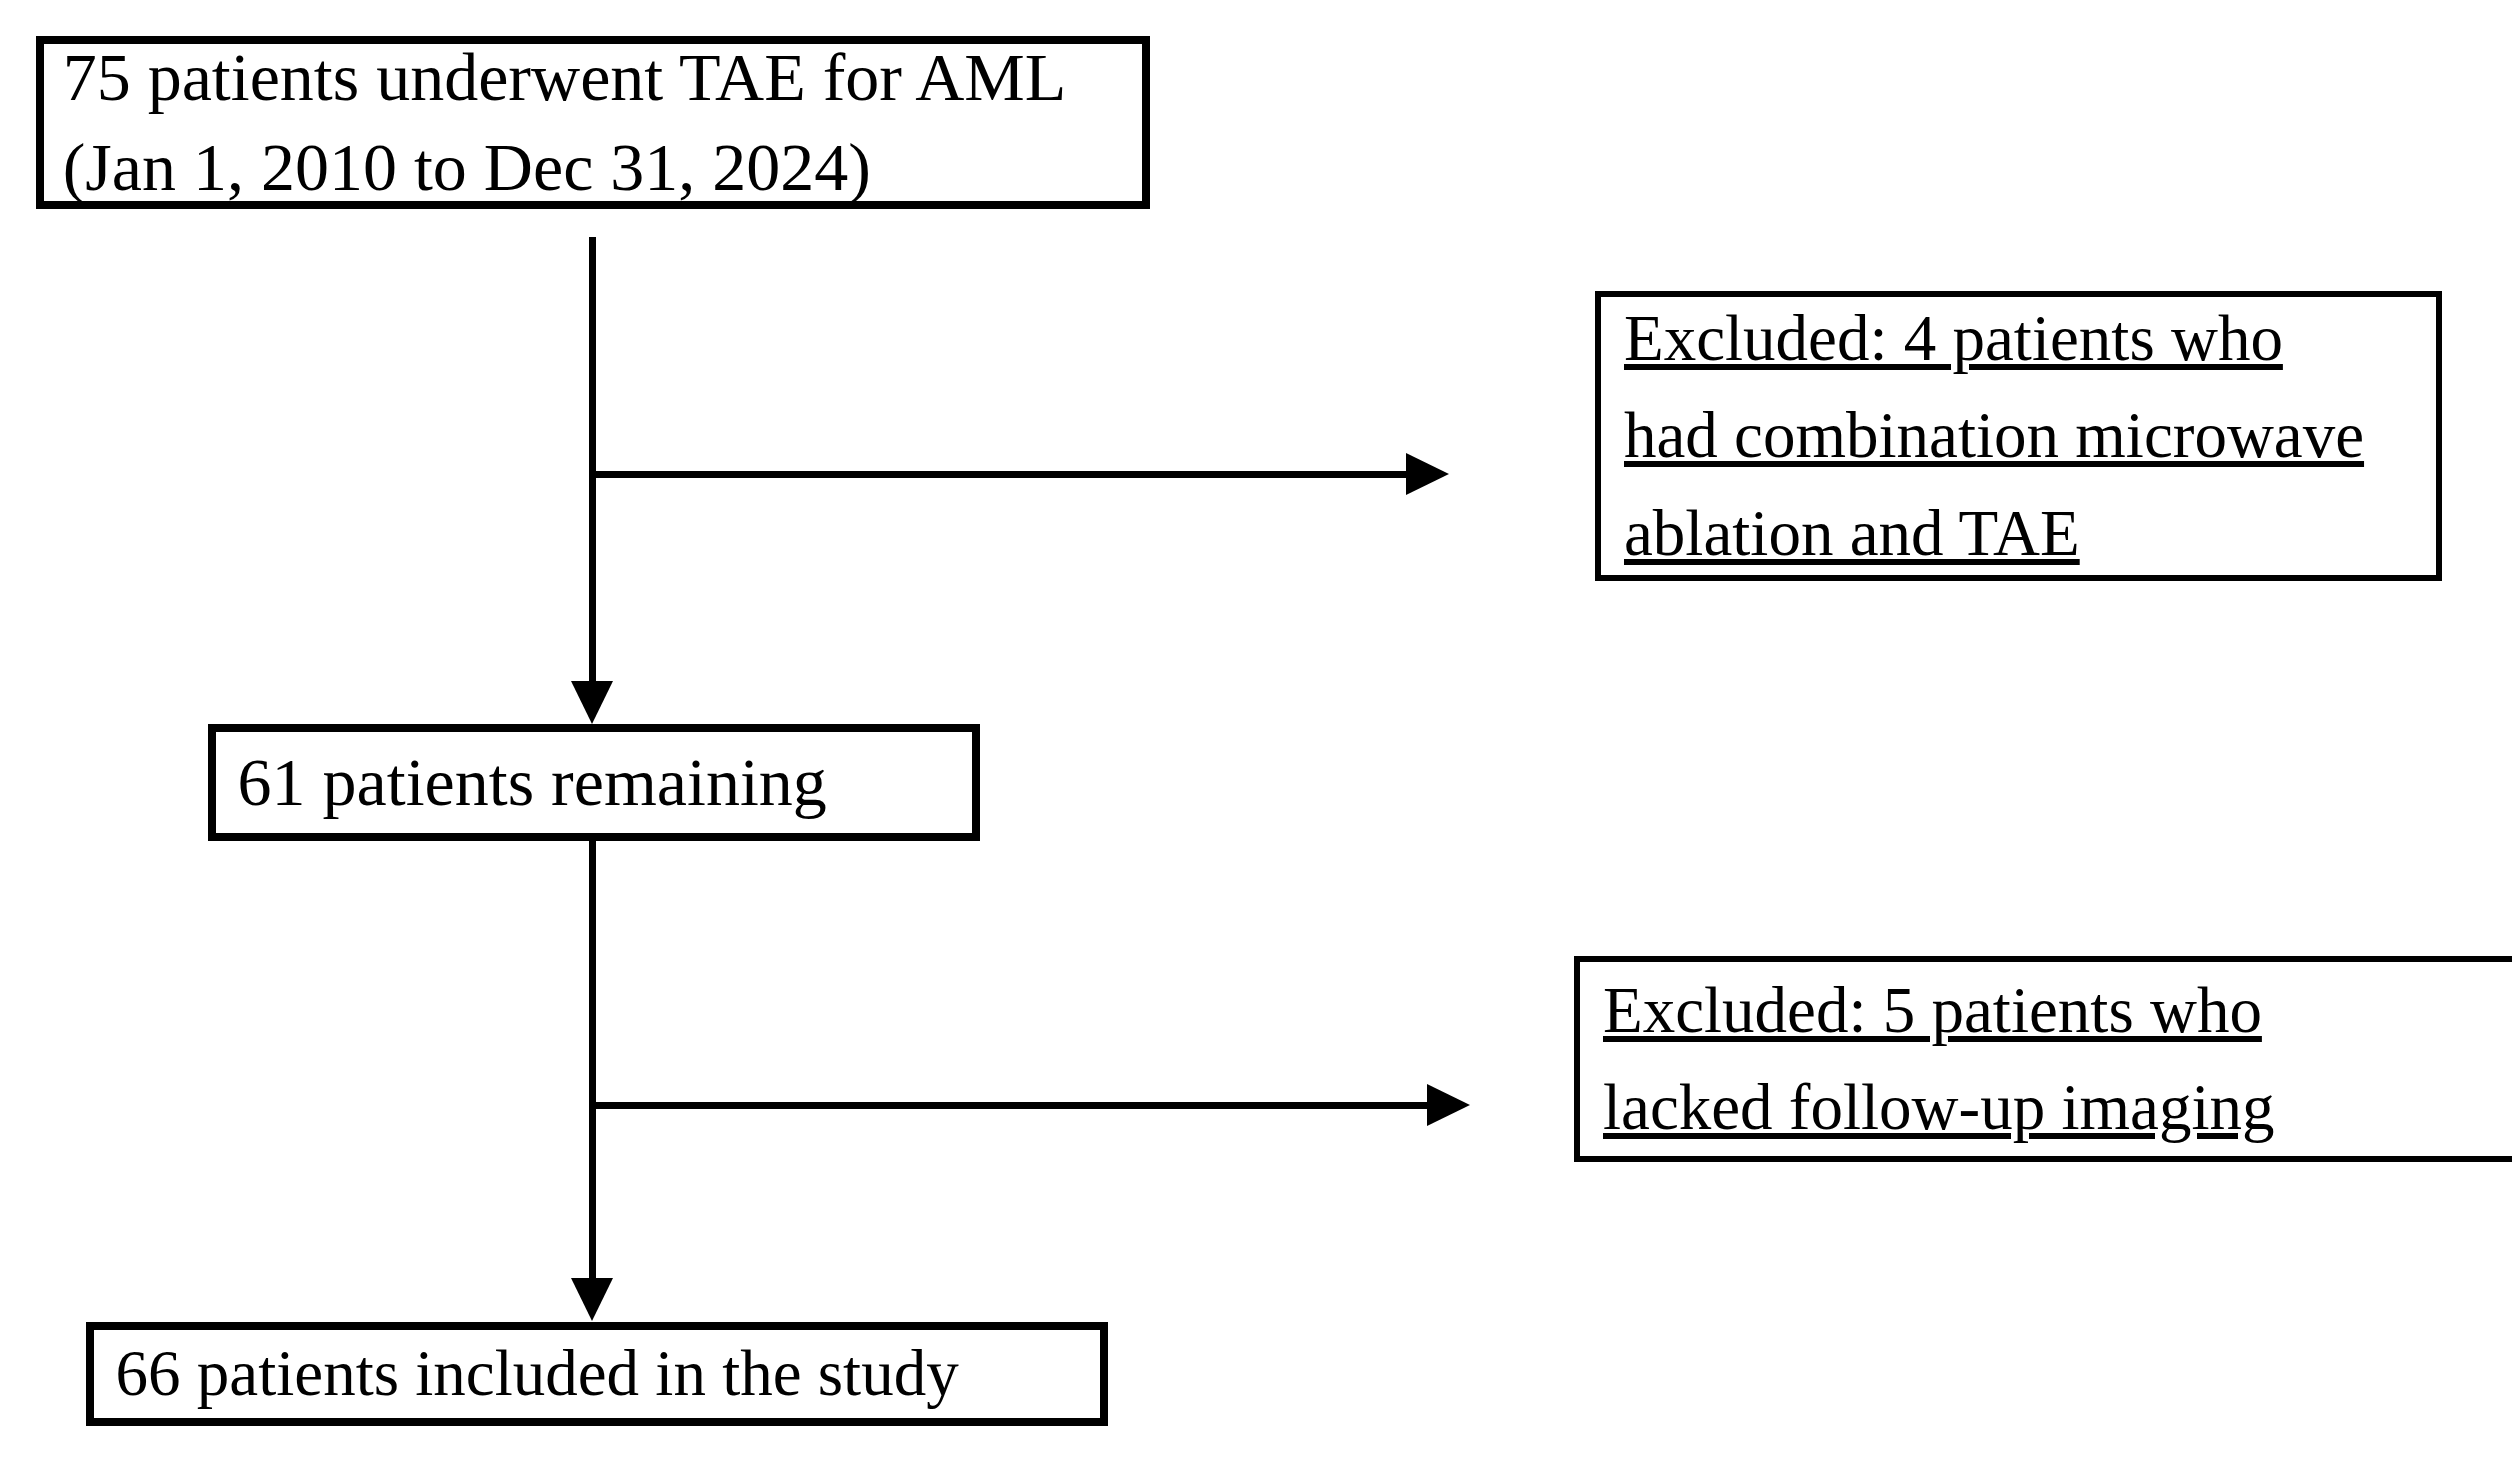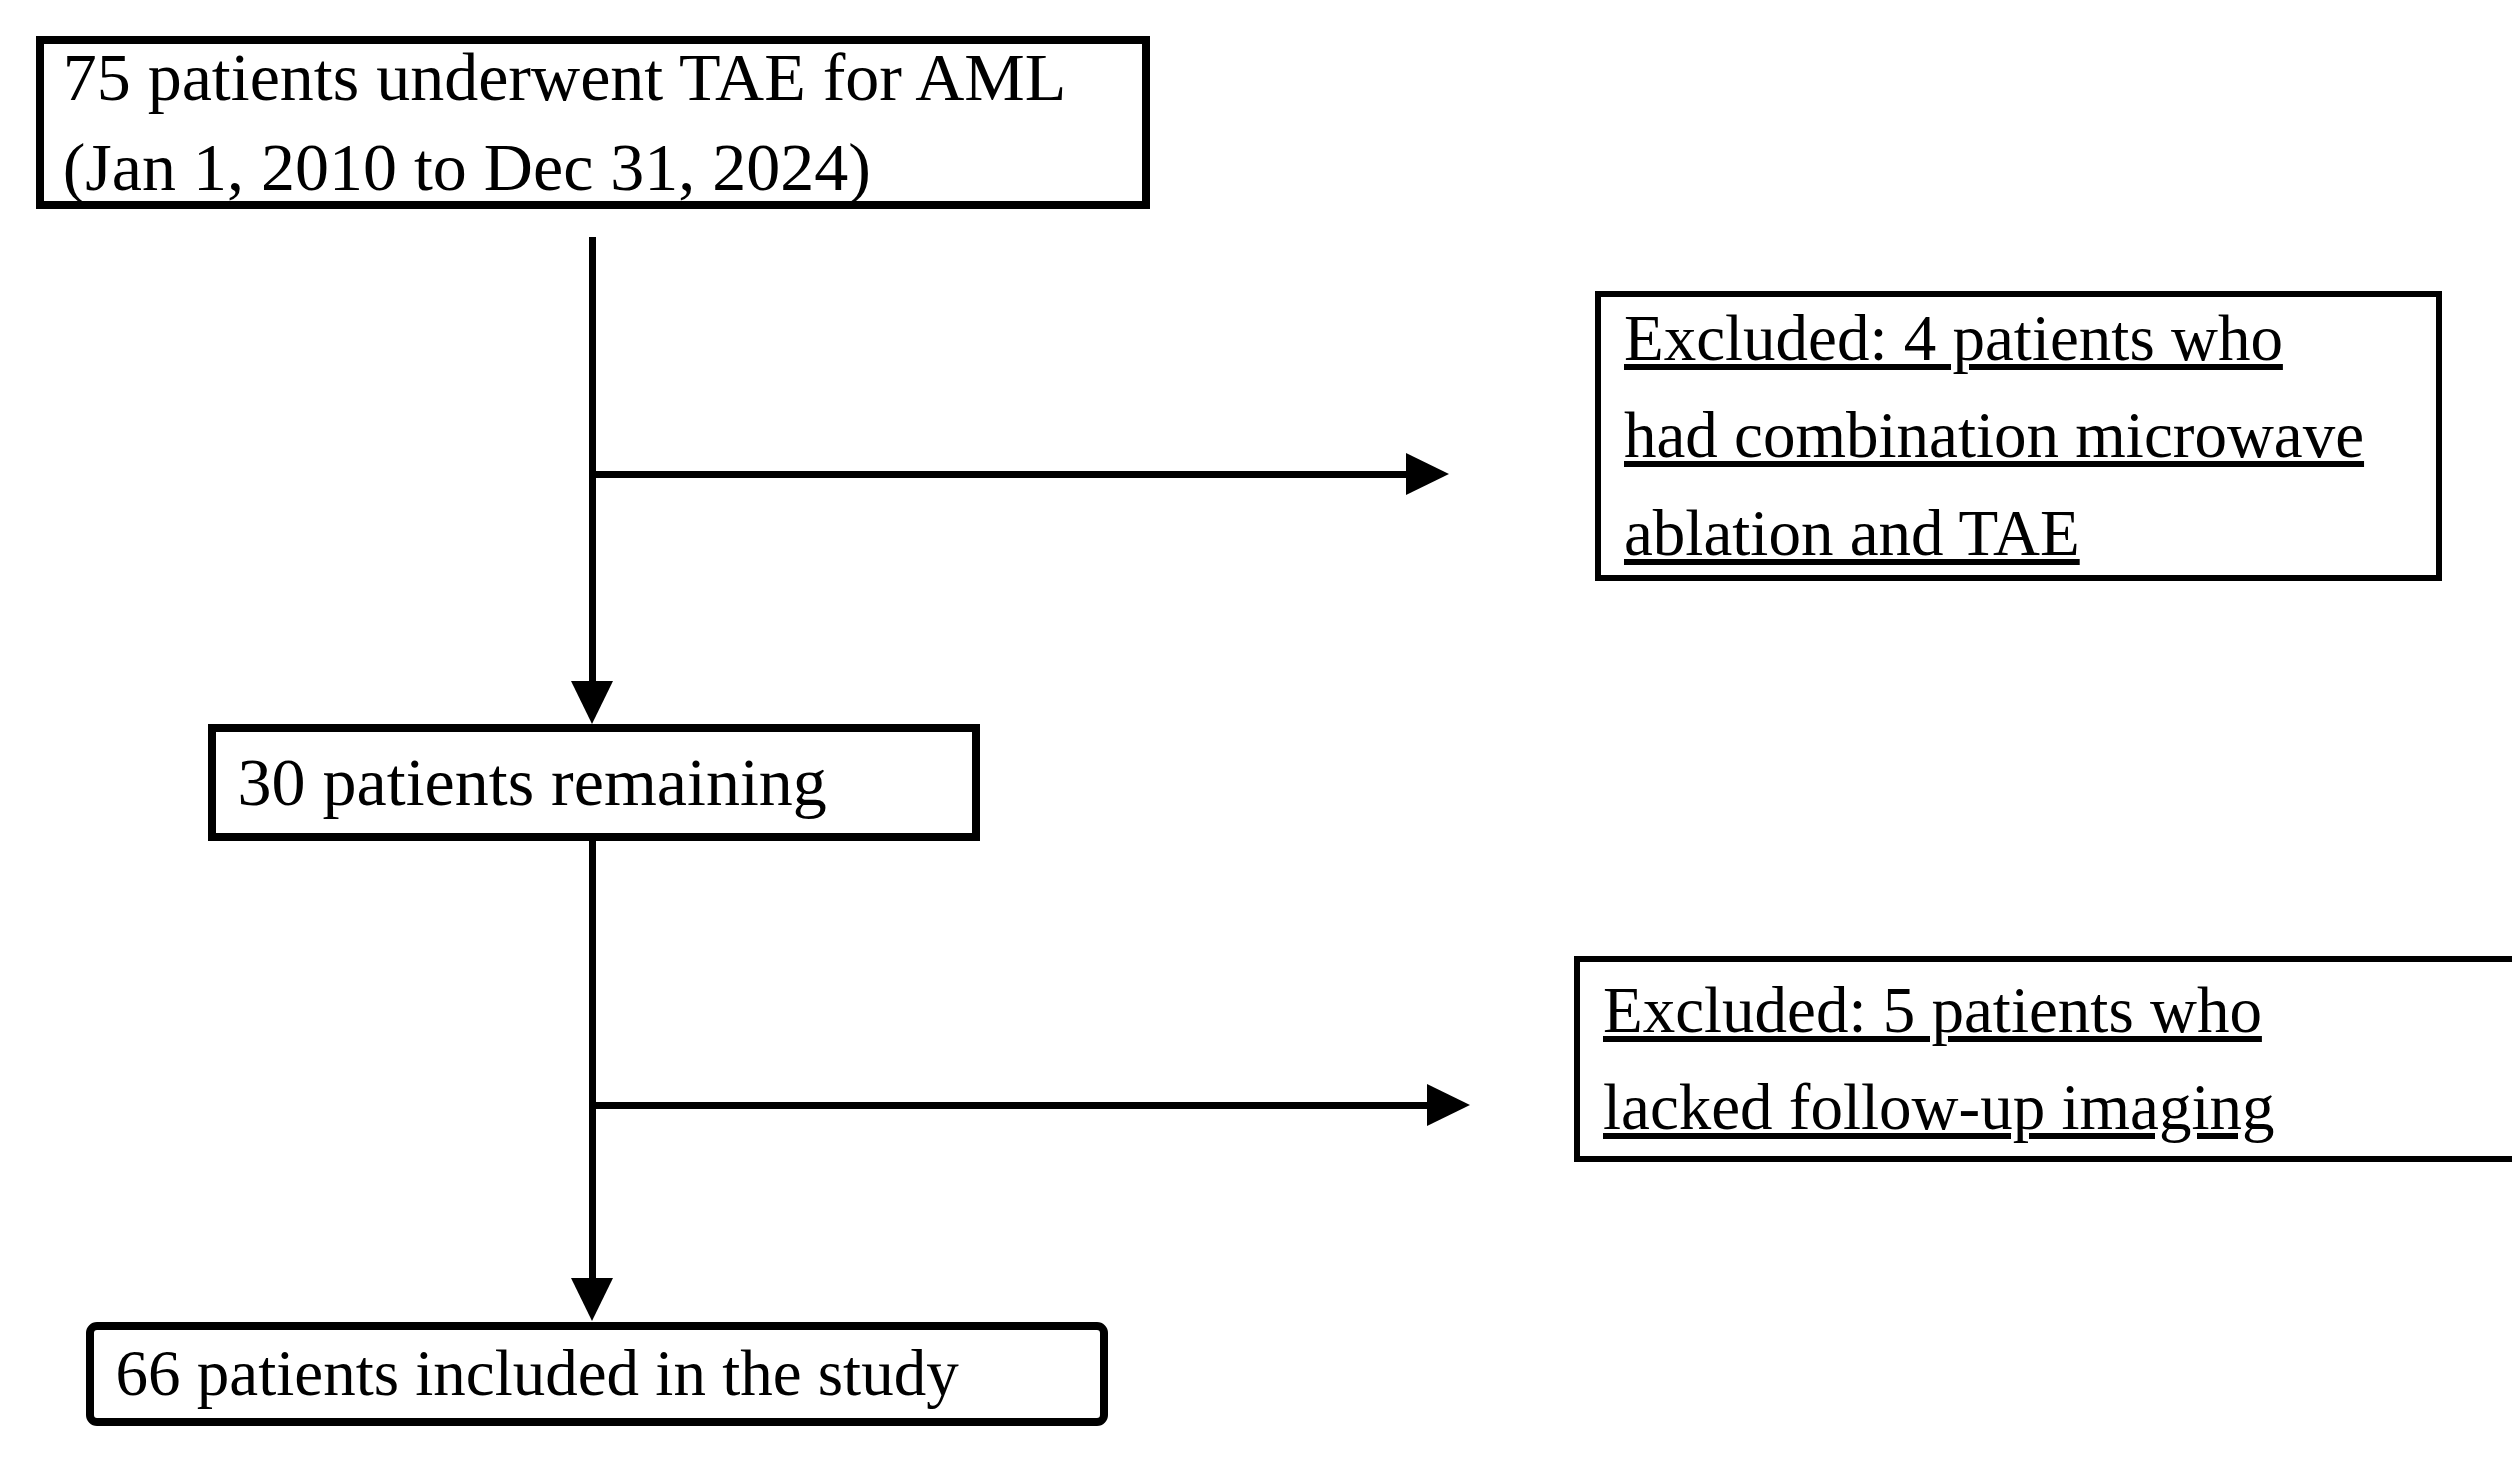--- a/index.html
+++ b/index.html
@@ -36,21 +36,21 @@
   .box.thin .label {
     font-size: 65px;
     line-height: 1.5;
     text-decoration: underline;
   }
   
   .node-enrolled   { left: 36px;   top: 36px;   width: 1114px; height: 173px; padding: 0 14.4px 0 18.7px; }
   .node-excluded1  { left: 1595px; top: 291px;  width: 847px; height: 290px; padding: 0 14.4px 0 23px; }
   .node-remaining  { left: 208px;  top: 724px; width: 772px; height: 117px; padding: 0 14.4px 0 21.6px; }
   .node-excluded2  { left: 1574px; top: 956px; width: 1011px; height: 206px; padding: 0 14.4px 0 23px; }
-  .node-included   { left: 86px;  top: 1322px; width: 1022px; height: 104px; padding: 0 14.4px 0 21.6px; border-radius: 11px; }
+  .node-included   { left: 86px;  top: 1322px; width: 1022px; height: 104px; padding: 0 14.4px 0 21.6px; }
   .node-included .label { font-size: 65px; }
   
   .line {
     position: absolute;
     background: #000000;
   }
   .trunk1  { left: 589px; top: 237px;  width: 6.5px;    height: 449px; }
   .trunk2  { left: 589px; top: 841px; width: 6.5px;    height: 441px; }
   .branch1 { left: 589px; top: 471px;  width: 821px; height: 6.5px; }
   .branch2 { left: 589px; top: 1102px; width: 842px; height: 6.5px; }
@@ -85,21 +85,21 @@
 (Jan 1, 2010 to Dec 31, 2024)</span>
   </div>
 
   <div class="box thin node-excluded1">
     <span class="label">Excluded: 4 patients who
 had combination microwave
 ablation and TAE</span>
   </div>
 
   <div class="box node-remaining">
-    <span class="label">30 patients remaining</span>
+    <span class="label">61 patients remaining</span>
   </div>
 
   <div class="box thin node-excluded2">
     <span class="label">Excluded: 5 patients who
 lacked follow-up imaging</span>
   </div>
 
   <div class="box node-included">
     <span class="label">66 patients included in the study</span>
   </div>

